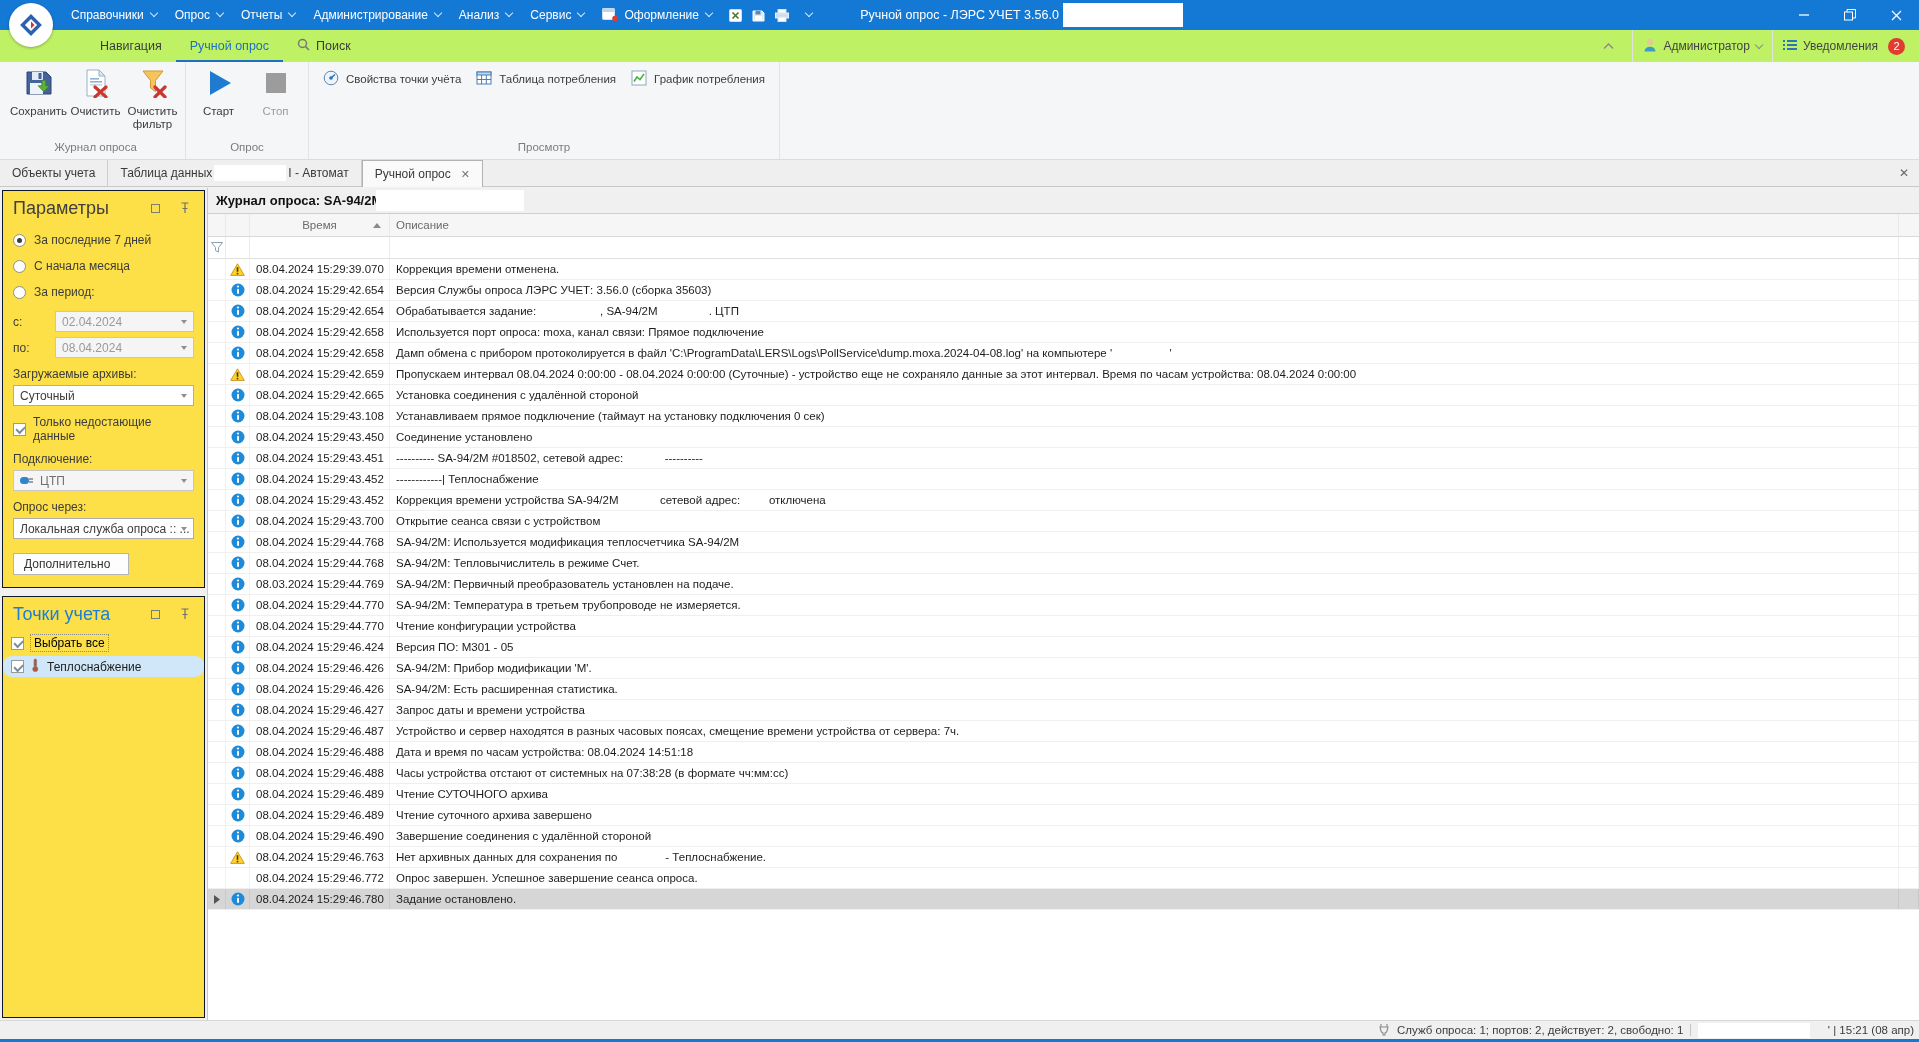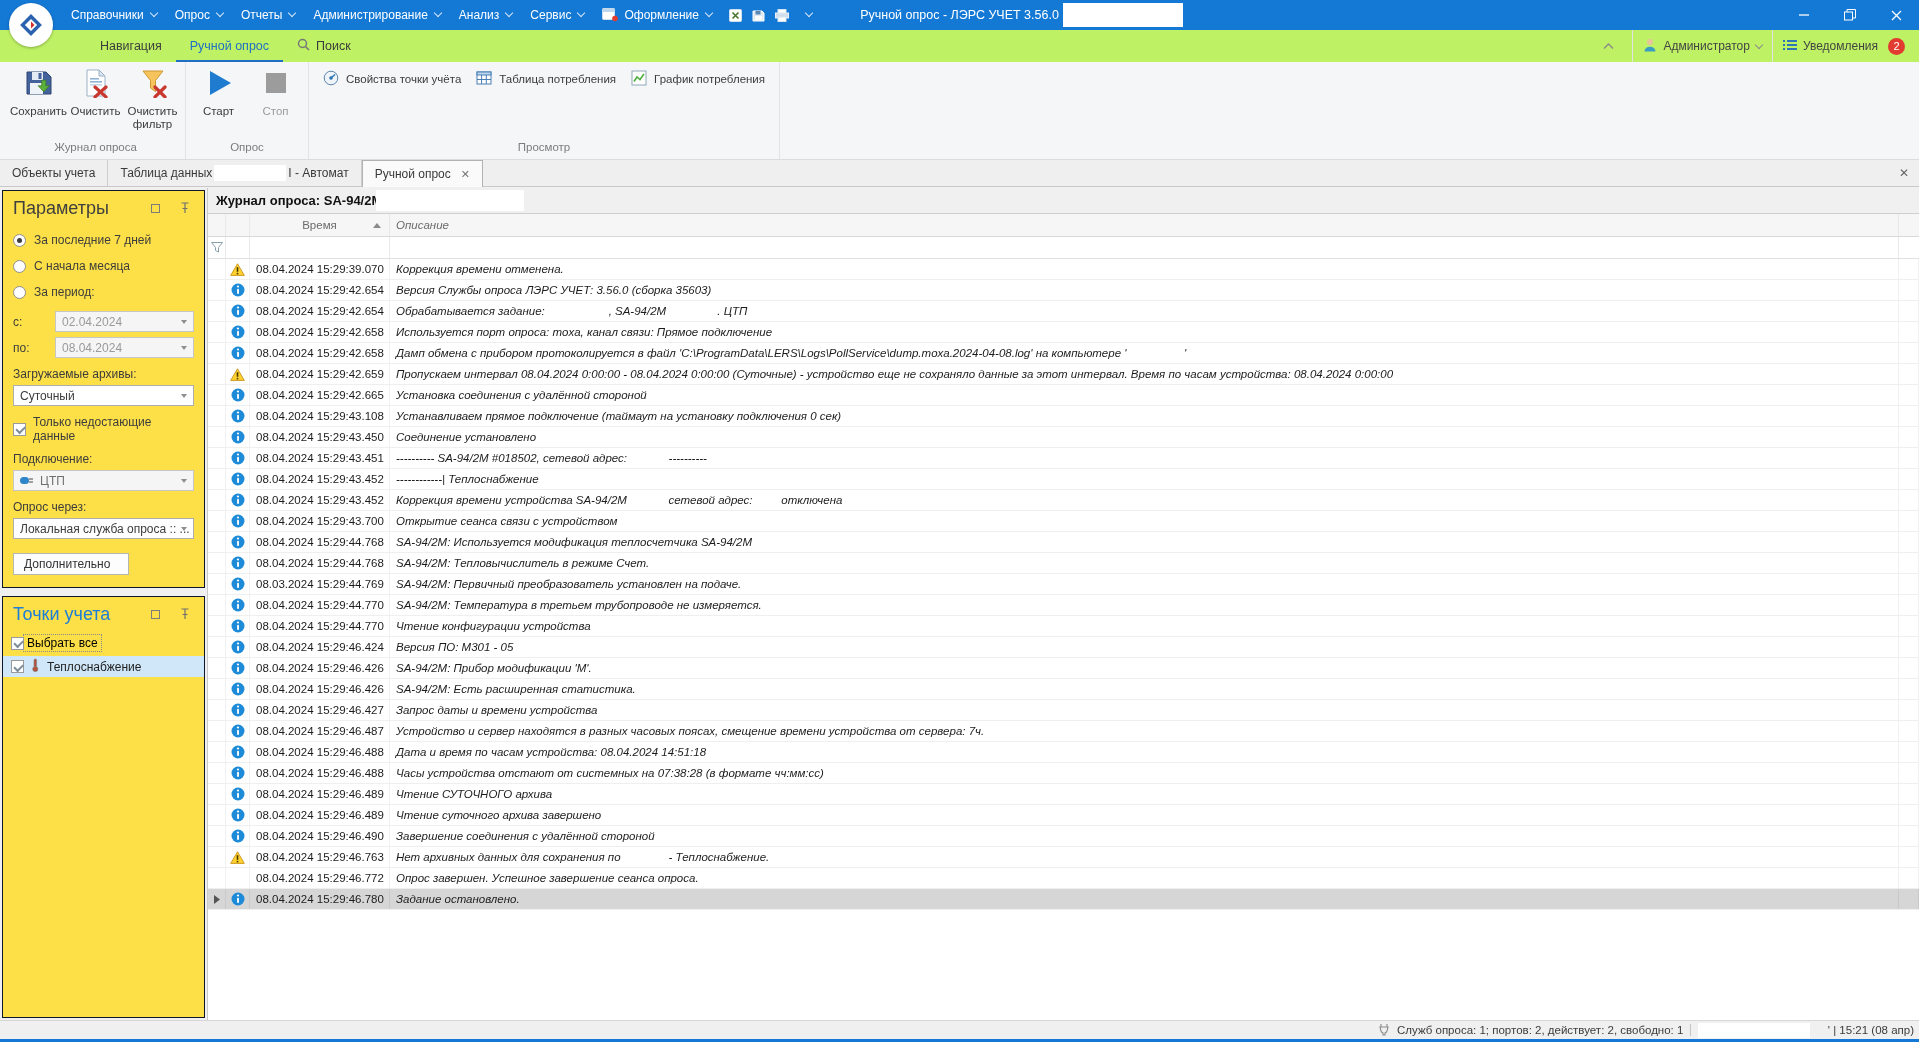--- a/index.html
+++ b/index.html
@@ -68,35 +68,35 @@
   .date-row { display:flex; align-items:center; margin:5px 0; }
   .date-row .dlbl { width:42px; }
   .combo { position:relative; height:21px; border:1px solid #adadad; background:#fff; display:flex; align-items:center; padding:0 18px 0 6px; flex:1; overflow:hidden; white-space:nowrap; }
   .combo.dis { background:#f5f5f5; color:#9a9a9a; border-color:#c6c6c6; }
   .combo .arr { position:absolute; right:6px; top:8px; width:0; height:0; border-left:3.5px solid transparent; border-right:3.5px solid transparent; border-top:4px solid #8f8f8f; }
   .lbl { margin:9px 0 4px; }
   .cbrow { display:flex; align-items:center; gap:7px; margin:9px 0 2px; }
   .cb { width:13px; height:13px; border:1px solid #9a9a9a; background:#fff; position:relative; flex:none; }
   .cb.checked::after { content:""; position:absolute; left:2px; top:2.5px; width:7px; height:3.5px; border-left:2px solid #7d8d99; border-bottom:2px solid #7d8d99; transform:rotate(-45deg); }
   .btn { display:inline-flex; align-items:center; gap:8px; height:22px; border:1px solid #b5b5b5; background:#fdfdfd; padding:0 10px; margin-top:14px; font-size:12px; color:#333; }
-  .sel-all { margin:8px 6px 5px 8px; display:flex; align-items:center; font-size:12px; }
+  .sel-all { margin:8px 6px 5px 8px; display:flex; align-items:center; gap:7px; font-size:12px; }
   .sel-all .sa-lbl { outline:1px dotted #8a8a8a; padding:1px 3px; }
-  .pt-item { height:21px; display:flex; align-items:center; gap:7px; padding:0 0 0 8px; background:#cfe7f8; font-size:12px; color:#222; }
+  .pt-item { height:21px; display:flex; align-items:center; gap:7px; padding:0 0 0 8px; background:#cfe7f8; font-size:12px; color:#222;border-radius:9px; }
 
   
   .logarea { position:absolute; left:207px; top:188px; right:0; bottom:22px; background:#f0f0f0; border-left:1px solid #c9c9c9; }
   .log-title { position:relative; height:25px; display:flex; align-items:center; padding-left:8px; font-size:13px; font-weight:bold; color:#111; }
   .lt-redact { left:168px; top:2px; width:148px; height:21px; }
   .logtable { position:absolute; left:0; right:0; top:25px; bottom:0; background:#fff; border-top:1px solid #cfcfcf; display:flex; flex-direction:column; overflow:hidden; }
   .trow { display:flex; }
   .c { display:flex; align-items:center; border-right:1px solid #e9e9e9; overflow:hidden; }
   .c.ind { width:18px; justify-content:center; flex:none; }
   .c.ico { width:24px; justify-content:center; flex:none; }
   .c.time { width:140px; padding-left:6px; flex:none; }
-  .c.desc { flex:1; padding-left:6px; white-space:pre;font-style:italic; }
+  .c.desc { flex:1; padding-left:6px; white-space:pre; }
   .c.tail { width:20px; border-right:none; flex:none; }
   .thead { height:23px; background:#f6f6f6; border-bottom:1px solid #d9d9d9; color:#6b6b6b; font-size:11.5px; }
   .thead .c.time { justify-content:center; position:relative; padding-left:0; }
   .sortasc { position:absolute; right:8px; top:9px; width:0; height:0; border-left:4px solid transparent; border-right:4px solid transparent; border-bottom:5px solid #8a8a8a; }
   .tfilter { height:22px; border-bottom:1px solid #e0e0e0; background:#fff; }
   .rows { flex:1; font-size:11.5px; color:#1c1c1c; }
   .lrow { height:21px; border-bottom:1px solid #efefef; display:flex; }
   .lrow .c { border-right:1px solid #f1f1f1; }
   .lrow.sel { background:#d6d6d6; }
   .lrow.sel .c { border-right-color:#c9c9c9; border-bottom:none; }

